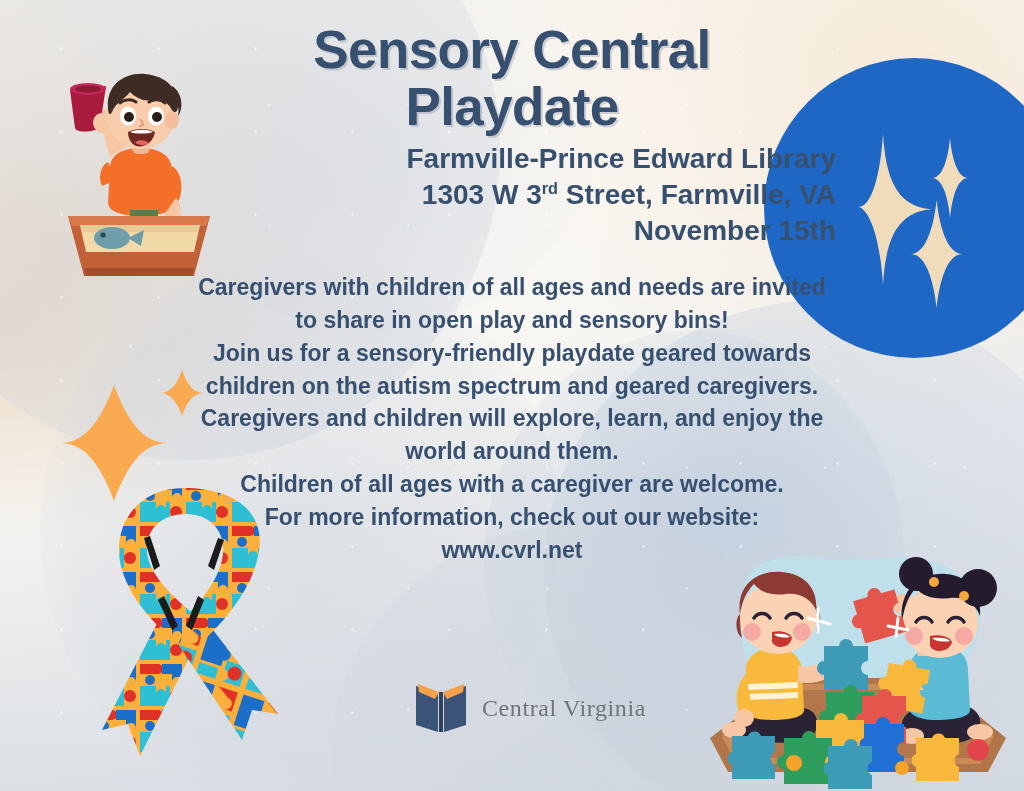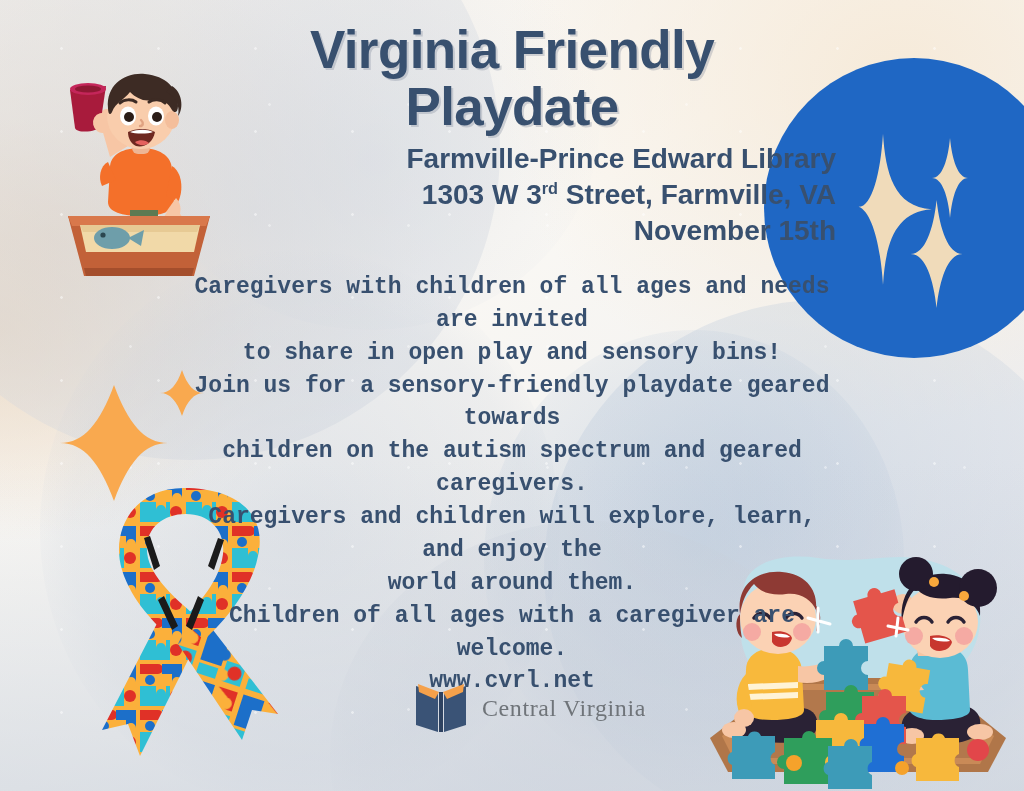--- a/index.html
+++ b/index.html
@@ -358,38 +358,39 @@
 
     <g stroke="#FFFFFF" stroke-width="3" stroke-linecap="round">
       <path d="M130 56 L130 80 M120 66 L142 72"></path>
       <path d="M210 66 L208 84 M200 74 L220 78"></path>
     </g>
   </svg>
 
   <div class="text-col">
 
     <h1 class="title" style="color:#38506F;">
-      <span>Virginia Friendly</span><br>
+      <span>Sensory Central</span><br>
       <span>Playdate</span>
     </h1>
 
     <div class="subtitle-block" style="color:#38506F;text-align:right;">
       <span class="subtitle-line">Farmville-Prince Edward Library</span>
       <span class="subtitle-line"><span>1303 W 3</span><sup>rd</sup><span> Street, Farmville, VA</span></span>
       <span class="subtitle-line">November 15th</span>
     </div>
 
-    <div class="body-block" style="color:#38506F;font-family:Liberation Mono, monospace;">
+    <div class="body-block" style="color:#38506F;">
       <span class="body-line">Caregivers with children of all ages and needs are invited</span>
       <span class="body-line">to share in open play and sensory bins!</span>
       <span class="body-line">Join us for a sensory-friendly playdate geared towards</span>
       <span class="body-line">children on the autism spectrum and geared caregivers.</span>
       <span class="body-line">Caregivers and children will explore, learn, and enjoy the</span>
       <span class="body-line">world around them.</span>
       <span class="body-line">Children of all ages with a caregiver are welcome.</span>
+      <span class="body-line">For more information, check out our website:</span>
       <span class="body-line">www.cvrl.net</span>
     </div>
   </div>
 
   <div class="logo">
     <svg width="58" height="56" viewBox="0 0 58 56">
       <path d="M4 6 L26 13 L26 52 L4 45 Z" fill="#3A5376"></path>
       <path d="M54 6 L32 13 L32 52 L54 45 Z" fill="#3A5376"></path>
       <path d="M6 4 L27 12 L23 19 L7 12 Z" fill="#F5A14B"></path>
       <path d="M52 4 L31 12 L35 19 L51 12 Z" fill="#F5A14B"></path>

